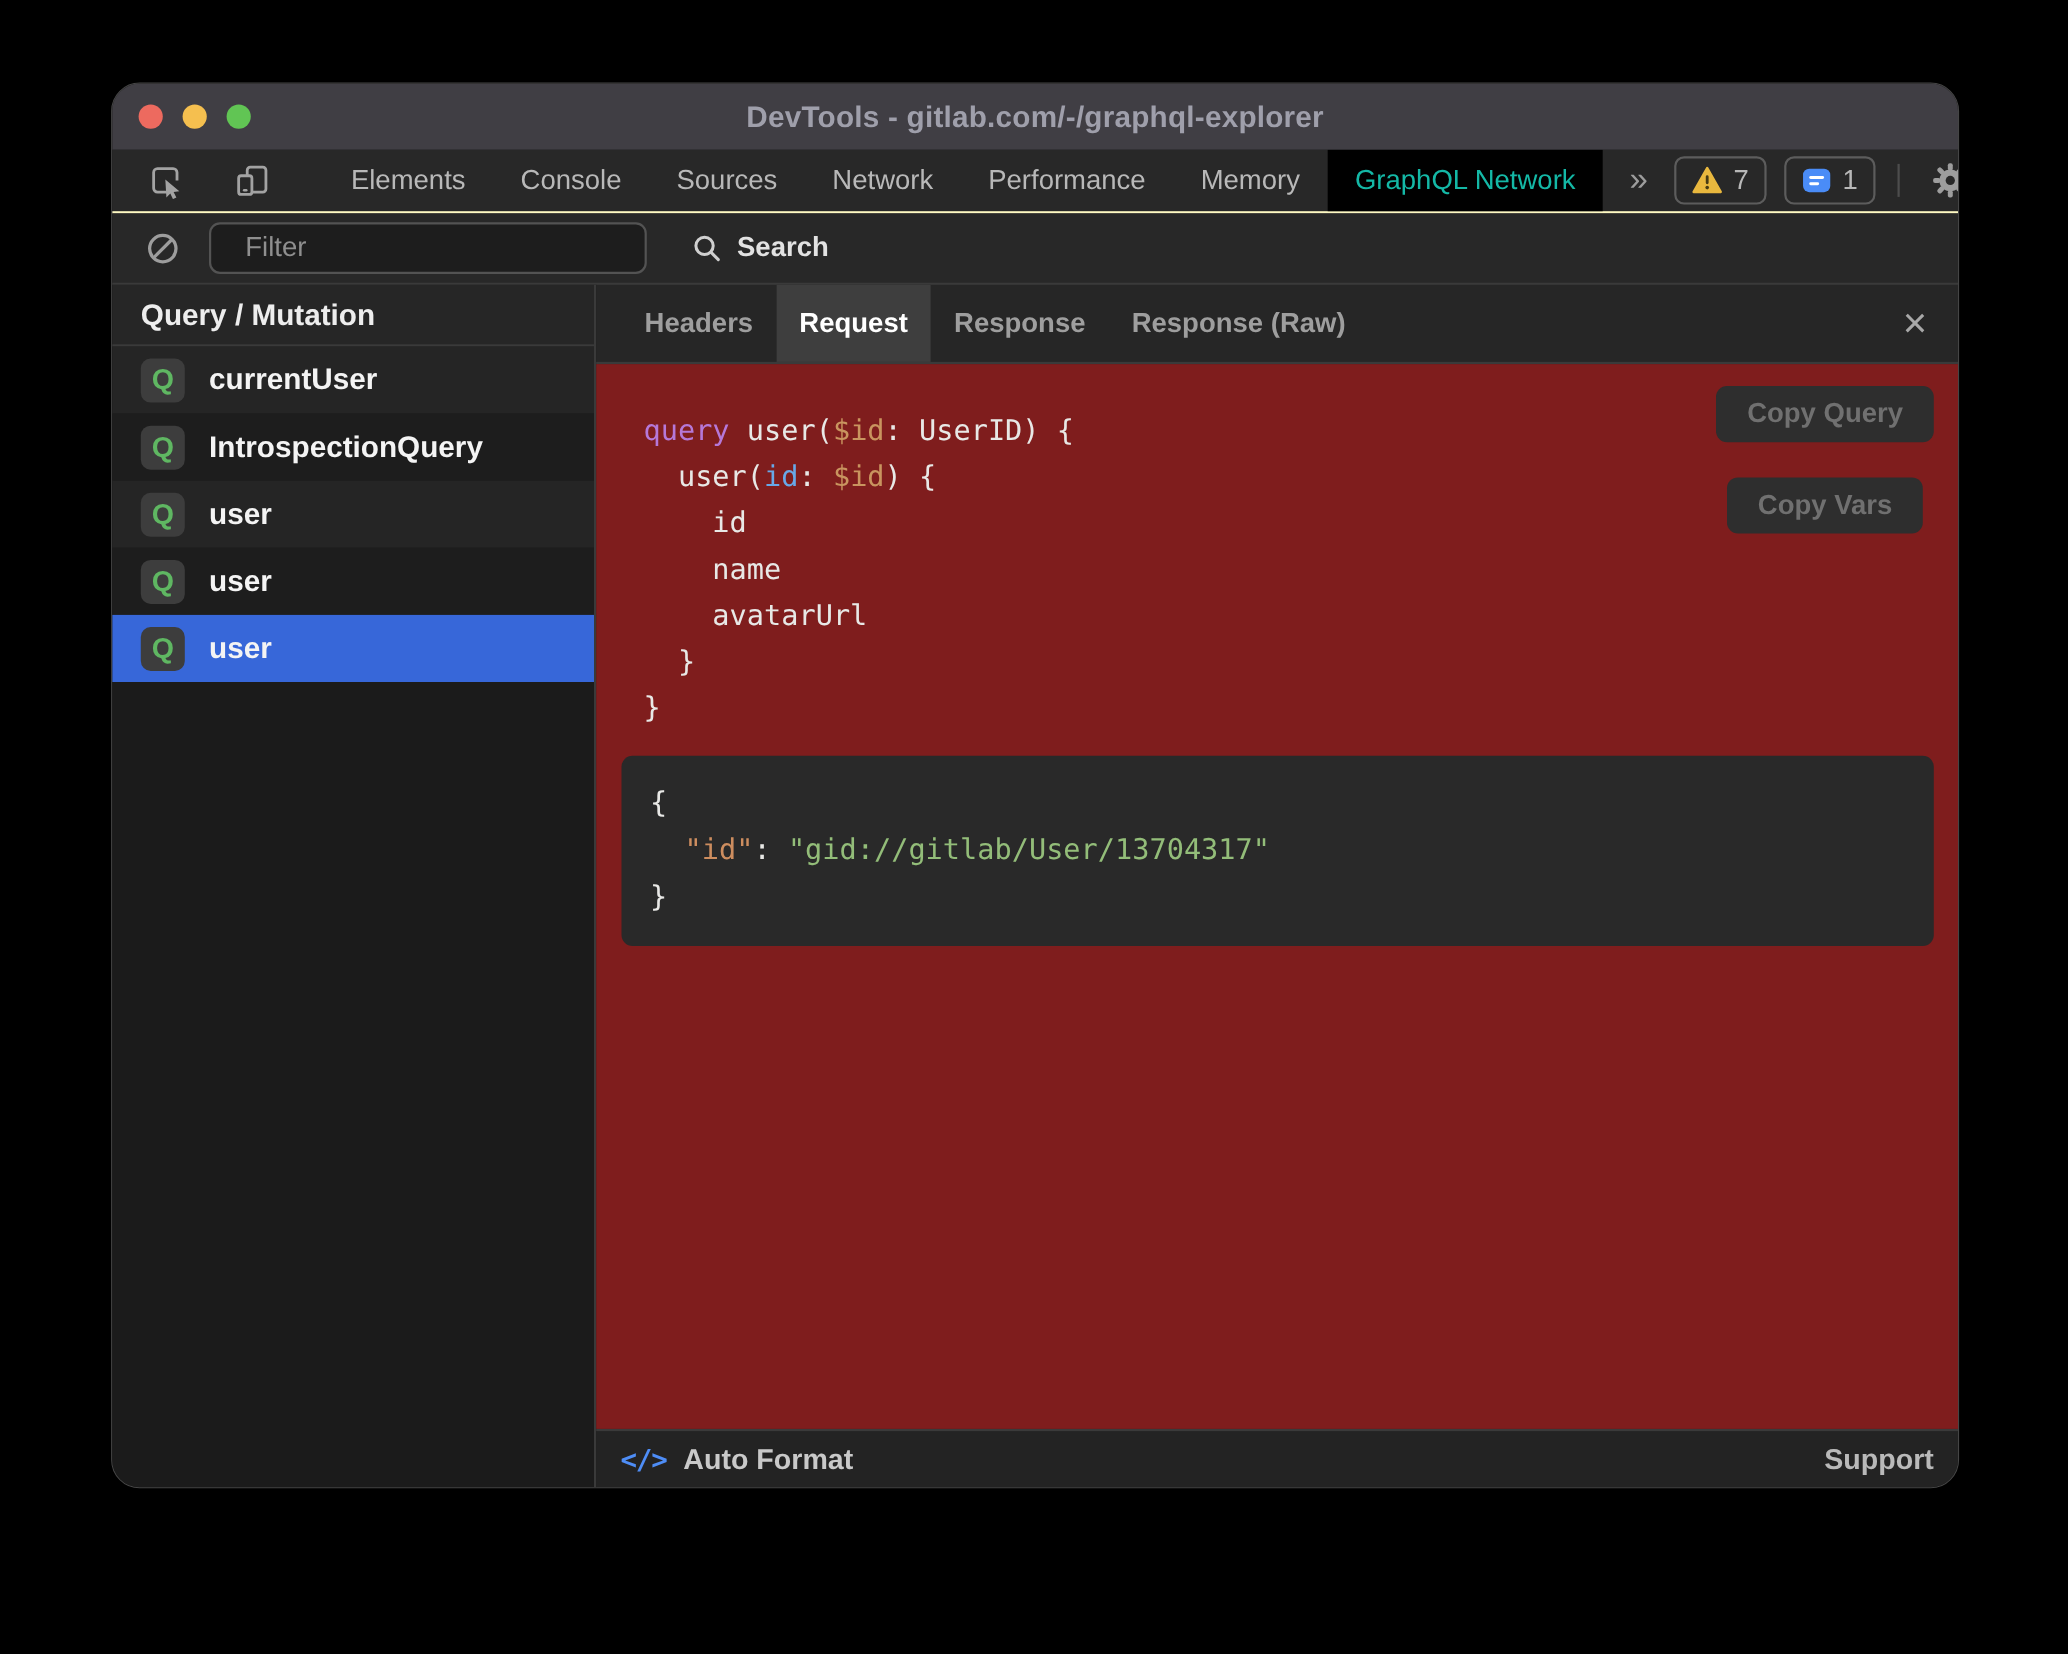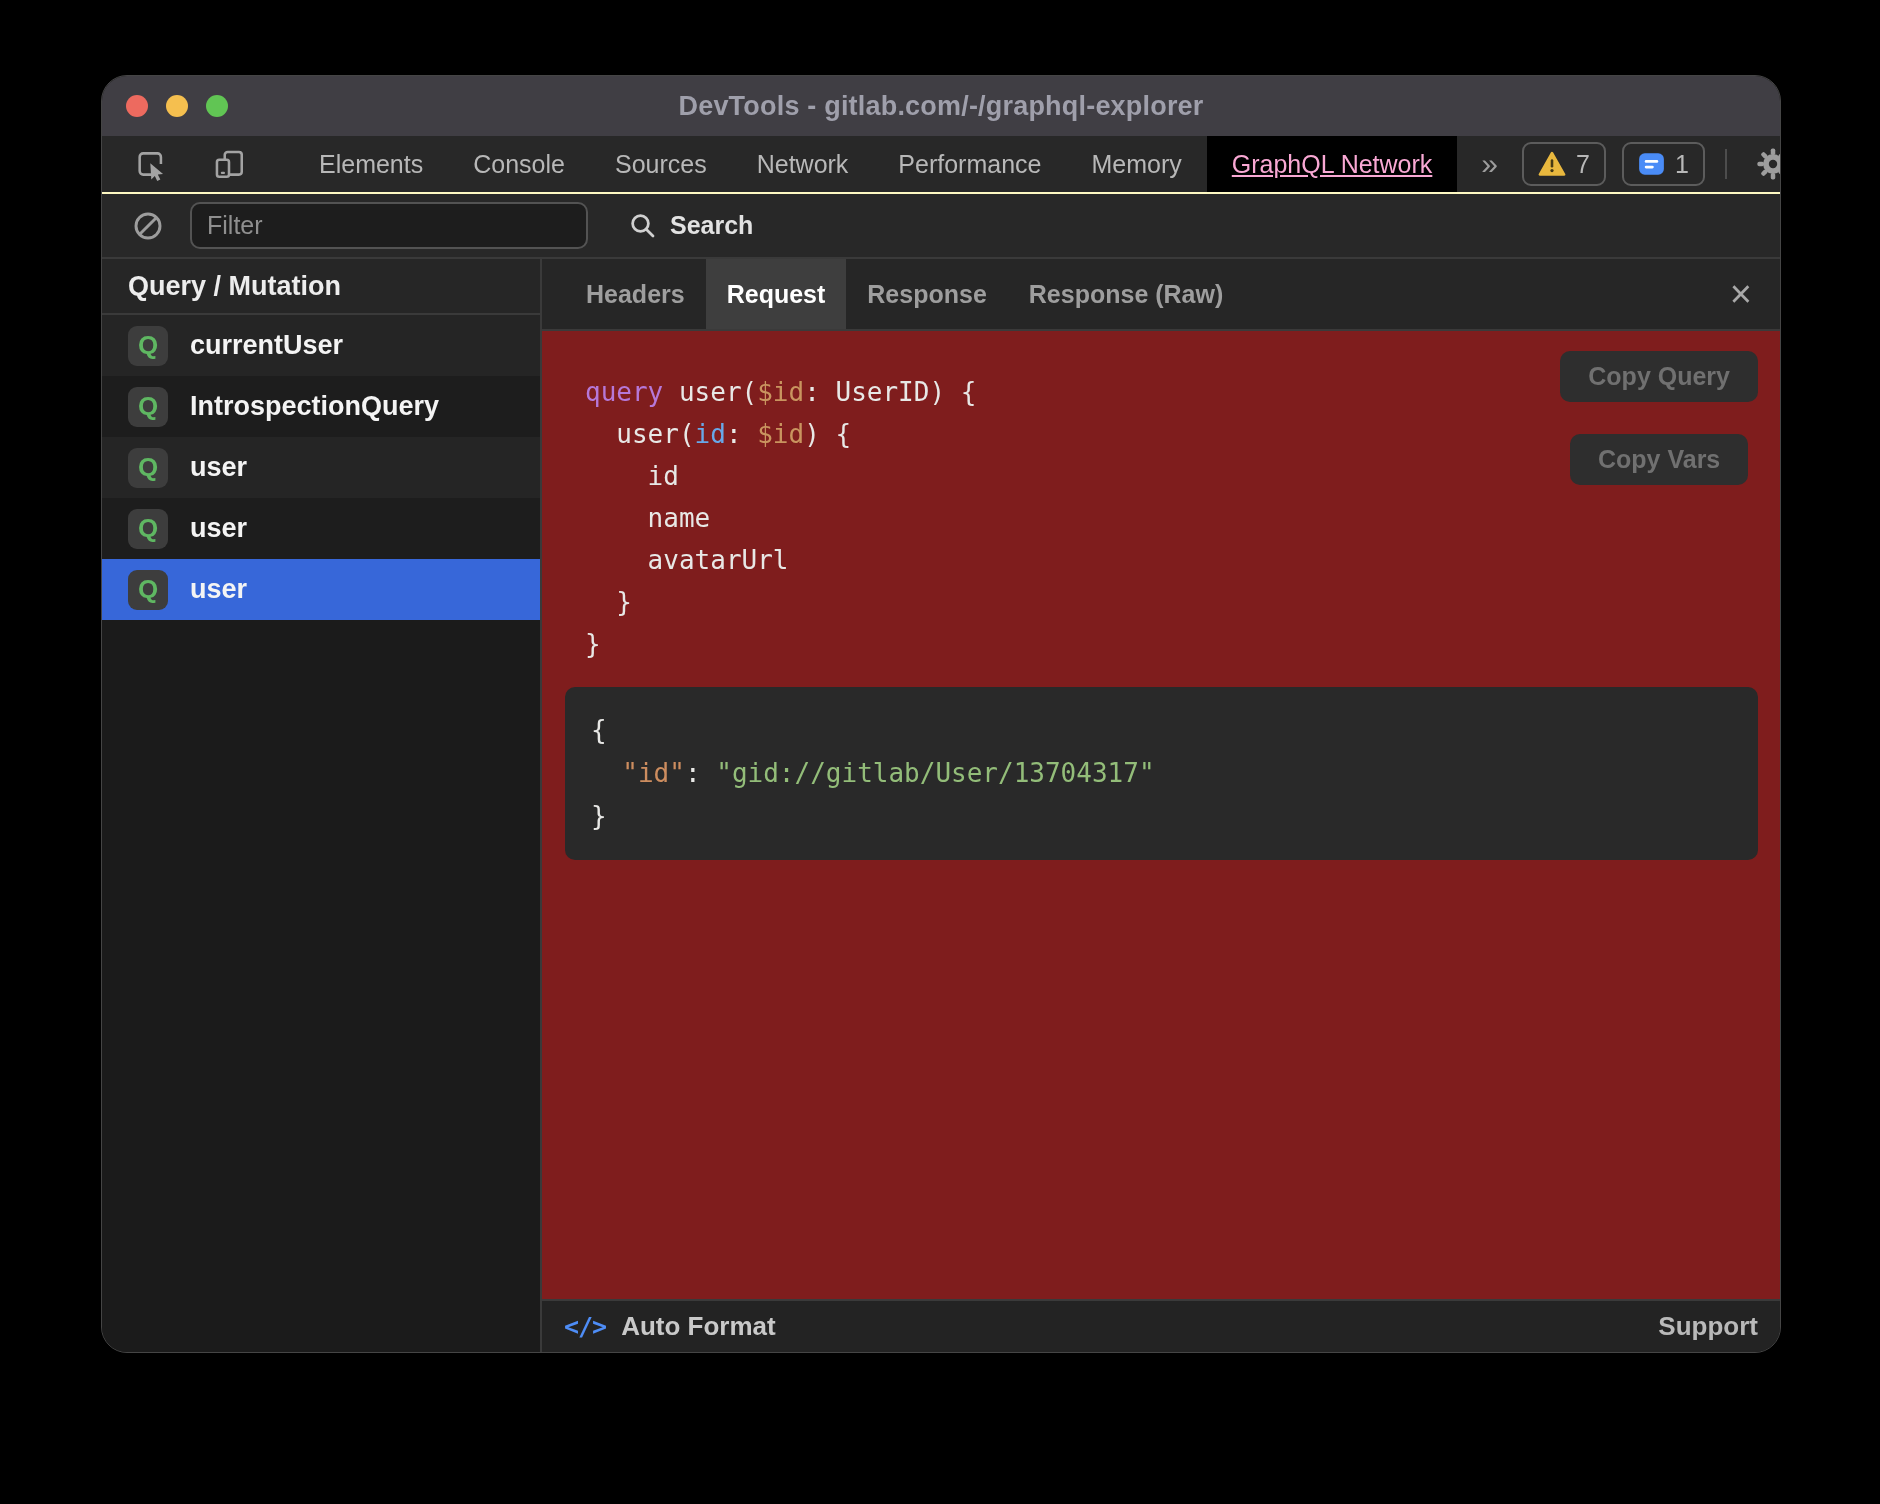--- a/index.html
+++ b/index.html
@@ -21,32 +21,32 @@
   .light.green { background:#61c554; }
   .title-text { color:#9f9fab; font-size:27px; font-weight:700; letter-spacing:.2px; }
 
   
   .tabbar { flex:none; height:58px; background:#282828; border-bottom:2px solid #fef9c3;
     display:flex; align-items:stretch; }
   .tool-icons { display:flex; align-items:center; padding-left:24px; gap:28px; }
   .toolbar-sep { width:2px; height:30px; background:#4d4d4d; align-self:center; margin:0 20px; }
   .tabs { display:flex; align-items:stretch; }
   .tab { padding:0 25px; display:flex; align-items:center; font-size:25px; color:#b8b8b8; cursor:default; white-space:nowrap; }
-  .tab.active { background:#000; color:#f9a8d4; font-weight:500;text-decoration:underline; }
+  .tab.active { background:#000; color:#14b8a6; font-weight:500; }
   .chevron-more { display:flex; align-items:center; padding:0 24px; color:#9d9d9d; font-size:30px; }
   .tabbar-right { margin-left:auto; display:flex; align-items:center; gap:16px; padding-right:20px; }
   .badge-btn { height:44px; border:2px solid #5c5c5c; border-radius:9px; display:flex; align-items:center;
     gap:10px; padding:0 14px; color:#b8b8b8; font-size:25px; font-weight:500; }
   .icon-btn { display:flex; align-items:center; justify-content:center; padding:0 8px; }
 
   
   .filterbar { flex:none; height:65px; background:#282828; border-bottom:2px solid #3a3a3a;
     display:flex; align-items:center; padding:0 22px; }
   .filter-input { width:398px; height:47px; background:#1d1d1d; border:2px solid #535353; border-radius:10px;
-    color:#ddd; font-size:25px; padding:0 15px; margin-left:18px; margin-right:34px;
+    color:#ddd; font-size:25px; padding:0 31px; margin-left:18px; margin-right:34px;
     font-family:"Liberation Sans", sans-serif; outline:none; }
   .filter-input::placeholder { color:#8f8f8f; }
   .check-item { display:flex; align-items:center; gap:13px; margin-right:38px; cursor:default; }
   .cb { width:26px; height:26px; border:3px solid #b3b3b3; border-radius:7px; background:transparent; flex:none; }
   .cb-label { color:#e2e2e2; font-size:25px; font-weight:700; white-space:nowrap; }
   .search-group { display:flex; align-items:center; gap:12px; margin-left:6px; }
   .search-label { color:#e2e2e2; font-size:25px; font-weight:700; }
 
   
   .main { flex:1; display:flex; min-height:0; }

